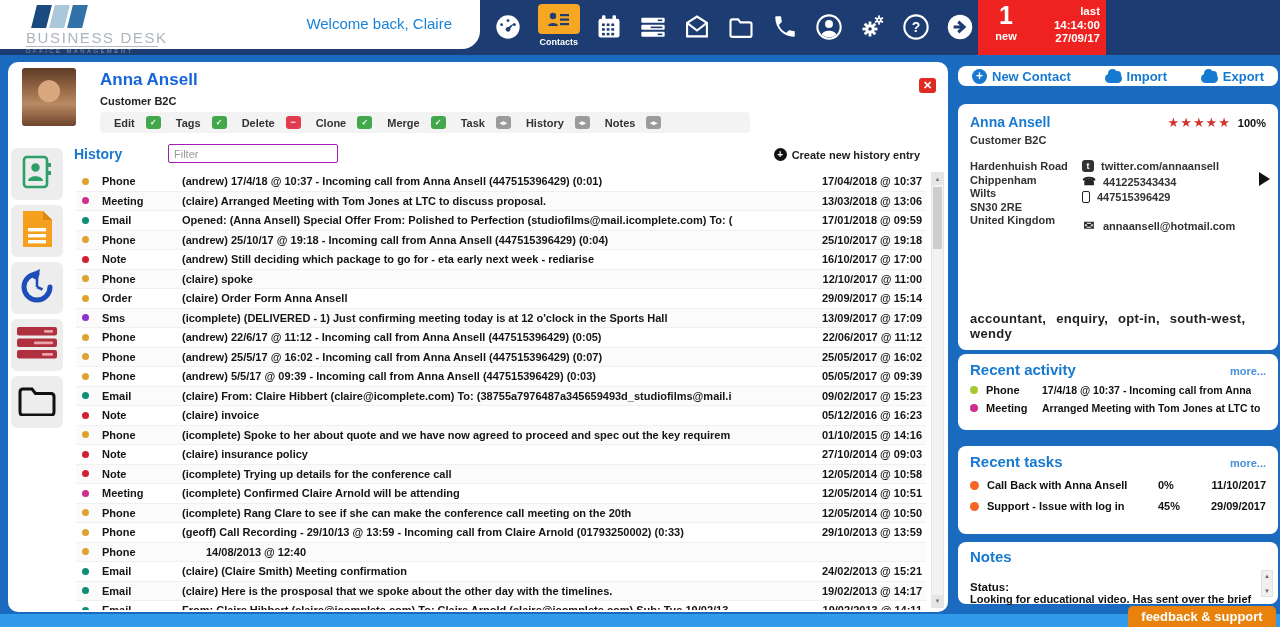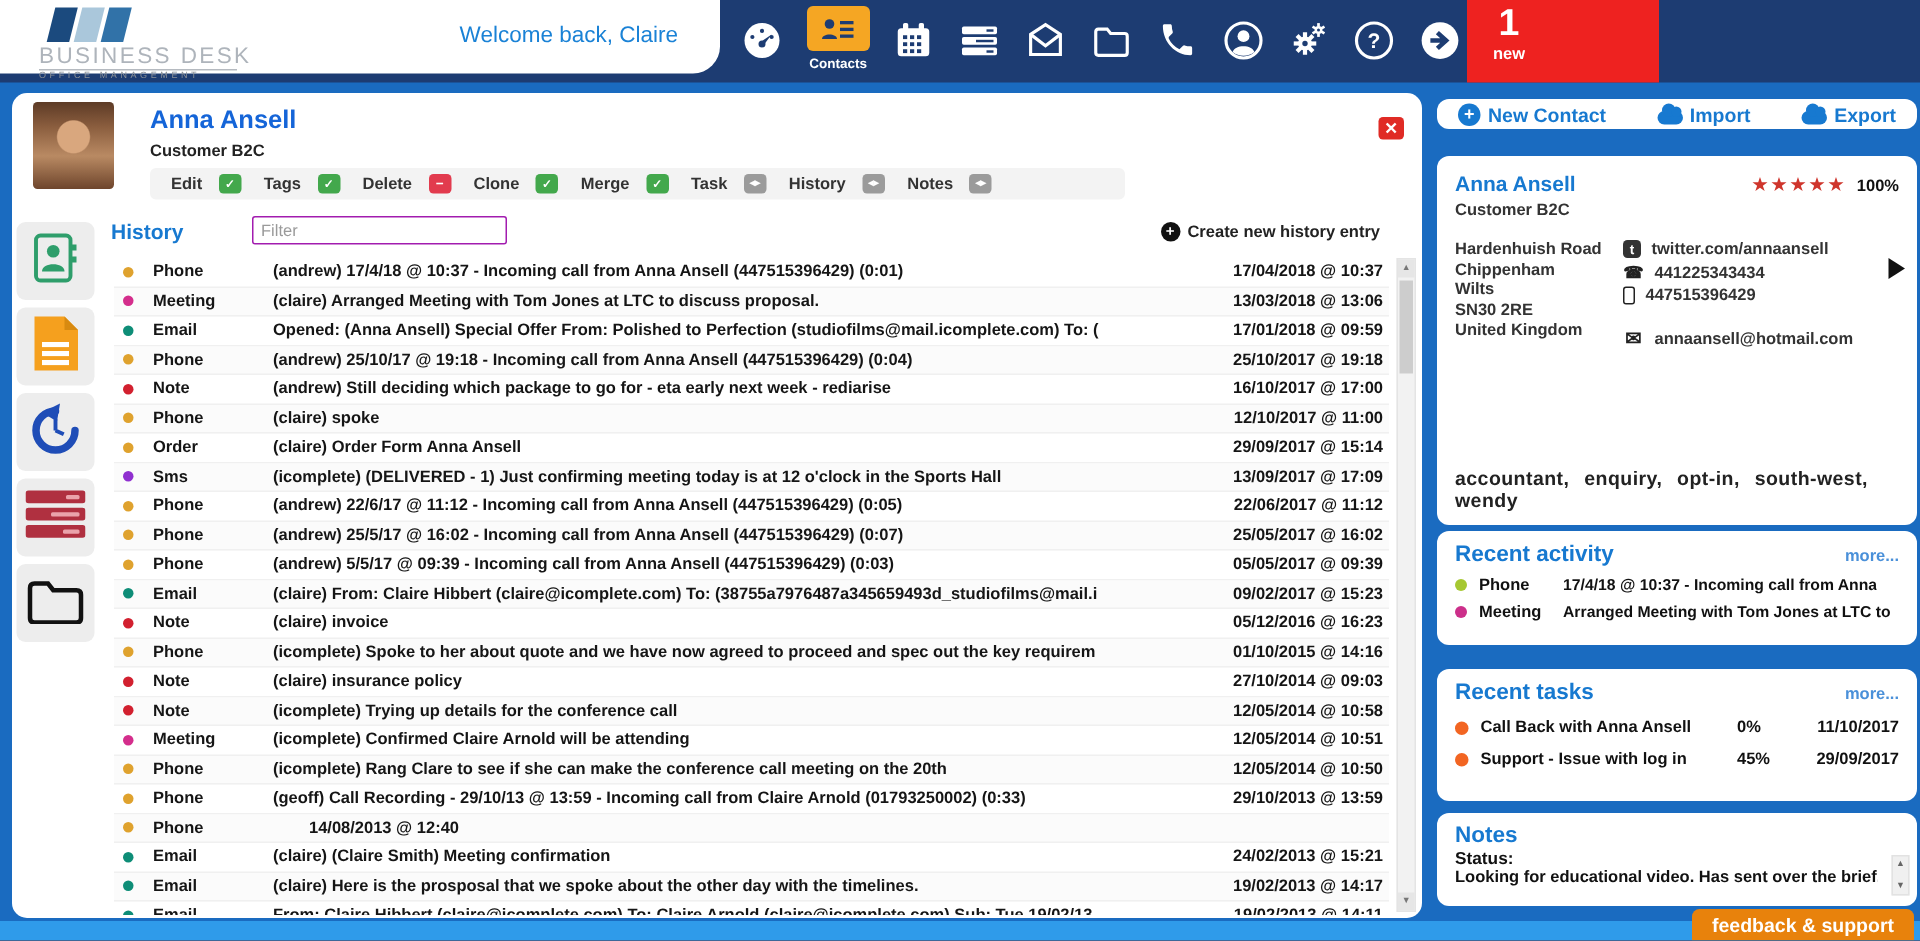--- a/index.html
+++ b/index.html
@@ -120,21 +120,21 @@
   .atext{font-size:10.5px;font-weight:600;color:#111;white-space:nowrap;overflow:hidden;}
 
   .tasks{top:446px;height:88px;padding:7px 12px;}
   .task-row{display:flex;align-items:center;gap:8px;margin-top:9px;}
   .tdot{width:9px;height:9px;border-radius:50%;flex:none;}
   .tlabel{flex:1;font-size:11px;font-weight:600;color:#111;white-space:nowrap;overflow:hidden;}
   .tpct{width:34px;font-size:11px;font-weight:700;color:#111;flex:none;}
   .tdate{width:66px;text-align:right;font-size:11px;font-weight:700;color:#111;flex:none;}
 
   .notes{top:542px;height:62px;padding:6px 12px;}
-  .n-status{font-size:11.5px;font-weight:700;color:#111;margin-top:2px;}
+  .n-status{font-size:11.5px;font-weight:700;color:#111;margin-top:16px;}
   .n-text{font-size:11px;font-weight:600;color:#111;white-space:nowrap;overflow:hidden;margin-right:14px;}
   .n-scroll{position:absolute;right:5px;bottom:7px;width:12px;height:27px;background:#f0f0f0;border:1px solid #e2e2e2;
             display:flex;flex-direction:column;align-items:center;justify-content:space-between;font-size:6px;color:#666;
             padding:2px 0;box-sizing:border-box;cursor:pointer;}
 
   .bottom-strip{position:absolute;left:0;bottom:0;width:1280px;height:13px;background:#2f9bea;}
   .feedback{position:absolute;left:1128px;top:606px;width:148px;height:21px;background:#e8820c;border-radius:5px 5px 0 0;
             color:#fff;font-size:13px;font-weight:700;display:flex;align-items:center;justify-content:center;cursor:pointer;}
 </style>
 </head>
@@ -296,20 +296,25 @@
         <div class="logo-sub">OFFICE MANAGEMENT</div>
       </div>
       <div class="welcome">Welcome back, Claire</div>
     </div>
 
     <div class="alert">
       <div class="alert-left">
         <div class="alert-count">1</div>
         <div class="alert-new">new</div>
       </div>
+      <div class="alert-right">
+        <div>last</div>
+        <div>14:14:00</div>
+        <div>27/09/17</div>
+      </div>
     </div>
   </div>
 
   <div class="main-card">
     <div class="close-btn">✕</div>
     <div class="avatar"></div>
     <div class="c-name">Anna Ansell</div>
     <div class="c-cat">Customer B2C</div>
 
     <div class="toolbar">

